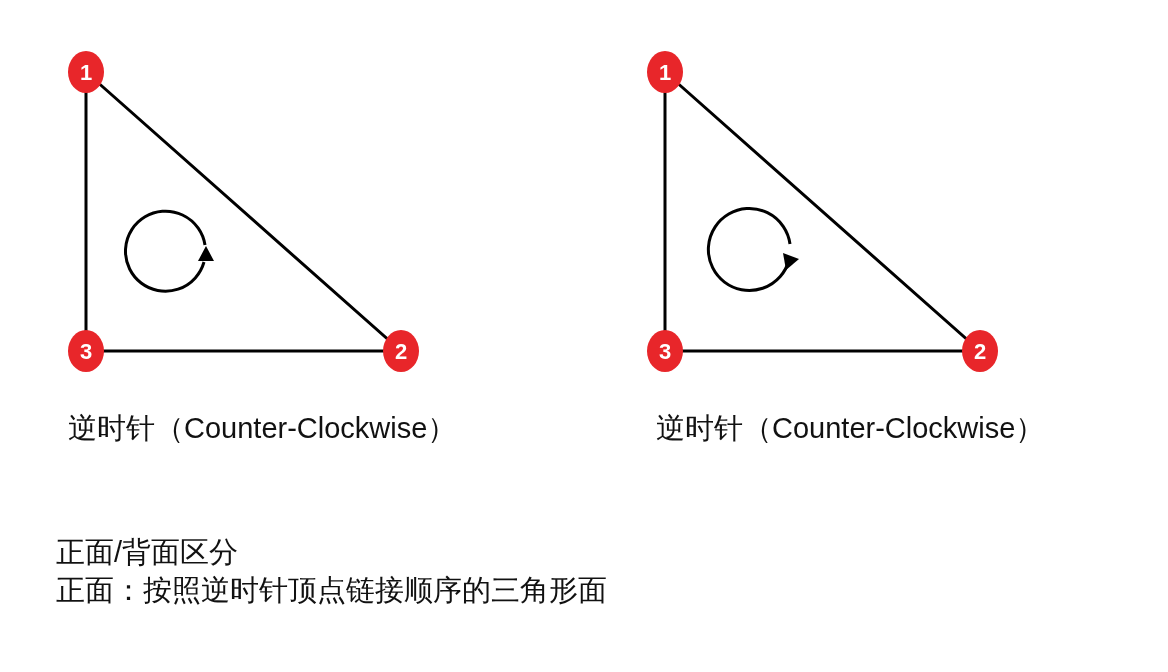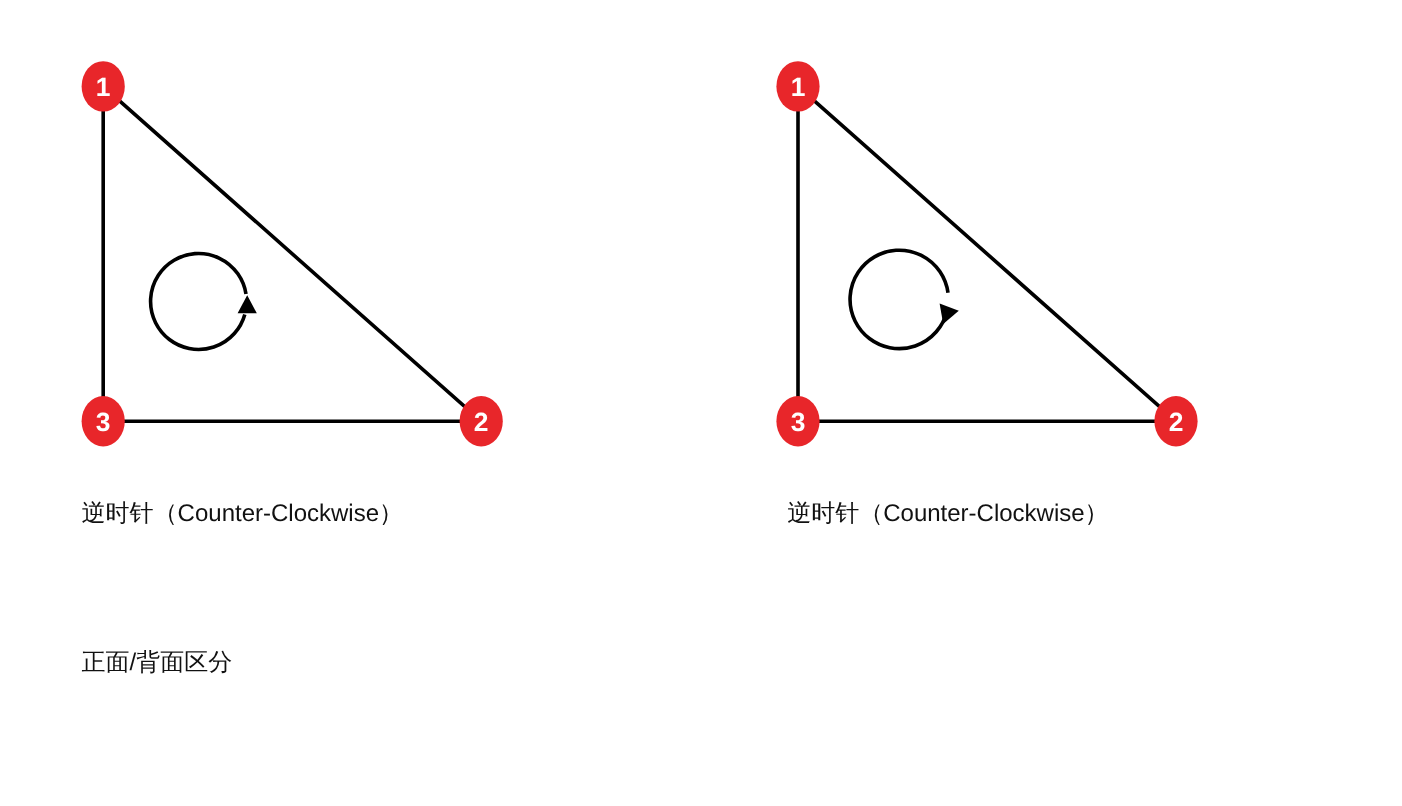--- a/index.html
+++ b/index.html
@@ -1,23 +1,23 @@
 <!DOCTYPE html>
 <html><head>
 <meta charset="utf-8">
 <style>
   html, body { margin: 0; padding: 0; background: #ffffff; }
   body { width: 1168px; height: 672px; position: relative; overflow: hidden;
          font-family: "Liberation Sans", "DejaVu Sans", sans-serif; color: #111; }
   .diagram-svg { position: absolute; left: 0; top: 0; }
   .vlabel { font-family: "Liberation Sans", "DejaVu Sans", sans-serif; font-weight: bold; font-size: 22px; fill: #ffffff; }
-  .text-block { position: absolute; font-size: 20px; line-height: 29px; color: #111; white-space: nowrap; }
+  .text-block { position: absolute; font-size: 29px; line-height: 29px; color: #111; white-space: nowrap; }
   .caption-left { left: 68px; top: 414px; }
   .caption-right { left: 656px; top: 414px; }
-  .notes { left: 68px; top: 533px; line-height: 38px; }
+  .notes { left: 56px; top: 533px; line-height: 38px; }
   .line { display: block; }
 </style>
 </head>
 <body>
 
 <svg class="diagram-svg" width="1168" height="672" viewBox="0 0 1168 672">
 
   <g>
     <polygon points="86,72 401,351 86,351" fill="none" stroke="#000" stroke-width="3"></polygon>
     <g>
@@ -62,13 +62,14 @@
 <div class="text-block caption-left">
   <span class="line">逆时针（Counter-Clockwise）</span>
 </div>
 
 <div class="text-block caption-right">
   <span class="line">逆时针（Counter-Clockwise）</span>
 </div>
 
 <div class="text-block notes">
   <span class="line">正面/背面区分</span>
+  <span class="line">正面：按照逆时针顶点链接顺序的三角形面</span>
 </div>
 
 </body></html>

